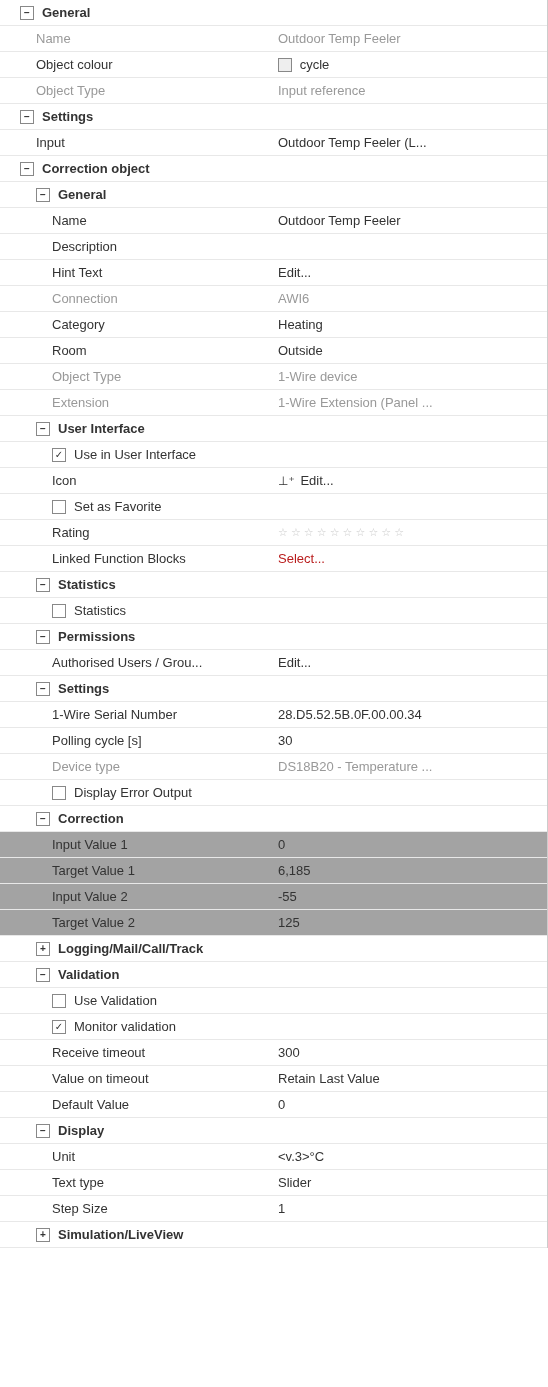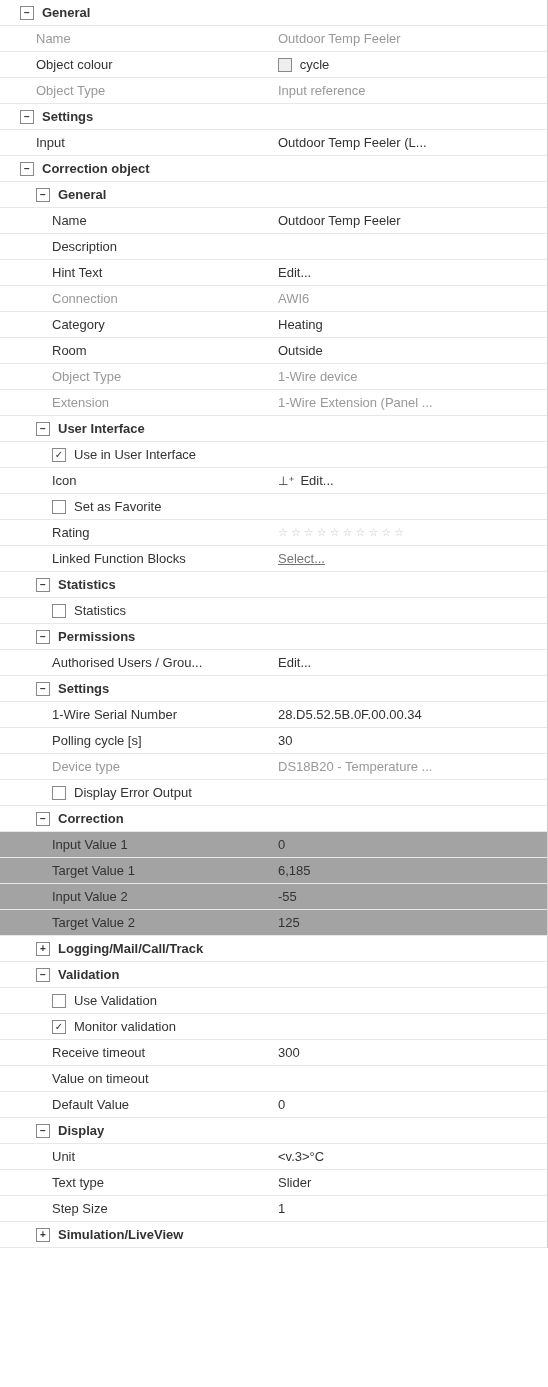--- a/index.html
+++ b/index.html
@@ -77,21 +77,21 @@
       background: #fff;
       font-size: 10px;
       justify-content: center;
     }
     .checkbox.checked::after {
       content: '✓';
       font-size: 10px;
       color: #333;
     }
     .star { color: #ccc; font-size: 11px; }
-    .blue-link { color: #737373; text-decoration: underline; }
+    .blue-link { color: #b91c1c; }
     .color-box {
       display: inline-block;
       width: 14px;
       height: 14px;
       border: 1px solid #888;
       background: #eeeeee;
       margin-right: 4px;
       vertical-align: middle;
       flex-shrink: 0;
     }
@@ -362,20 +362,21 @@
     <div class="value-col"></div>
   </div>
 
   <div class="row">
     <div class="label-col indent3">Receive timeout</div>
     <div class="value-col">300</div>
   </div>
 
   <div class="row">
     <div class="label-col indent3">Value on timeout</div>
+    <div class="value-col">Retain Last Value</div>
   </div>
 
   <div class="row">
     <div class="label-col indent3">Default Value</div>
     <div class="value-col">0</div>
   </div>
 
   <div class="row section-header">
     <div class="label-col indent2">
       <span class="expander">−</span>

